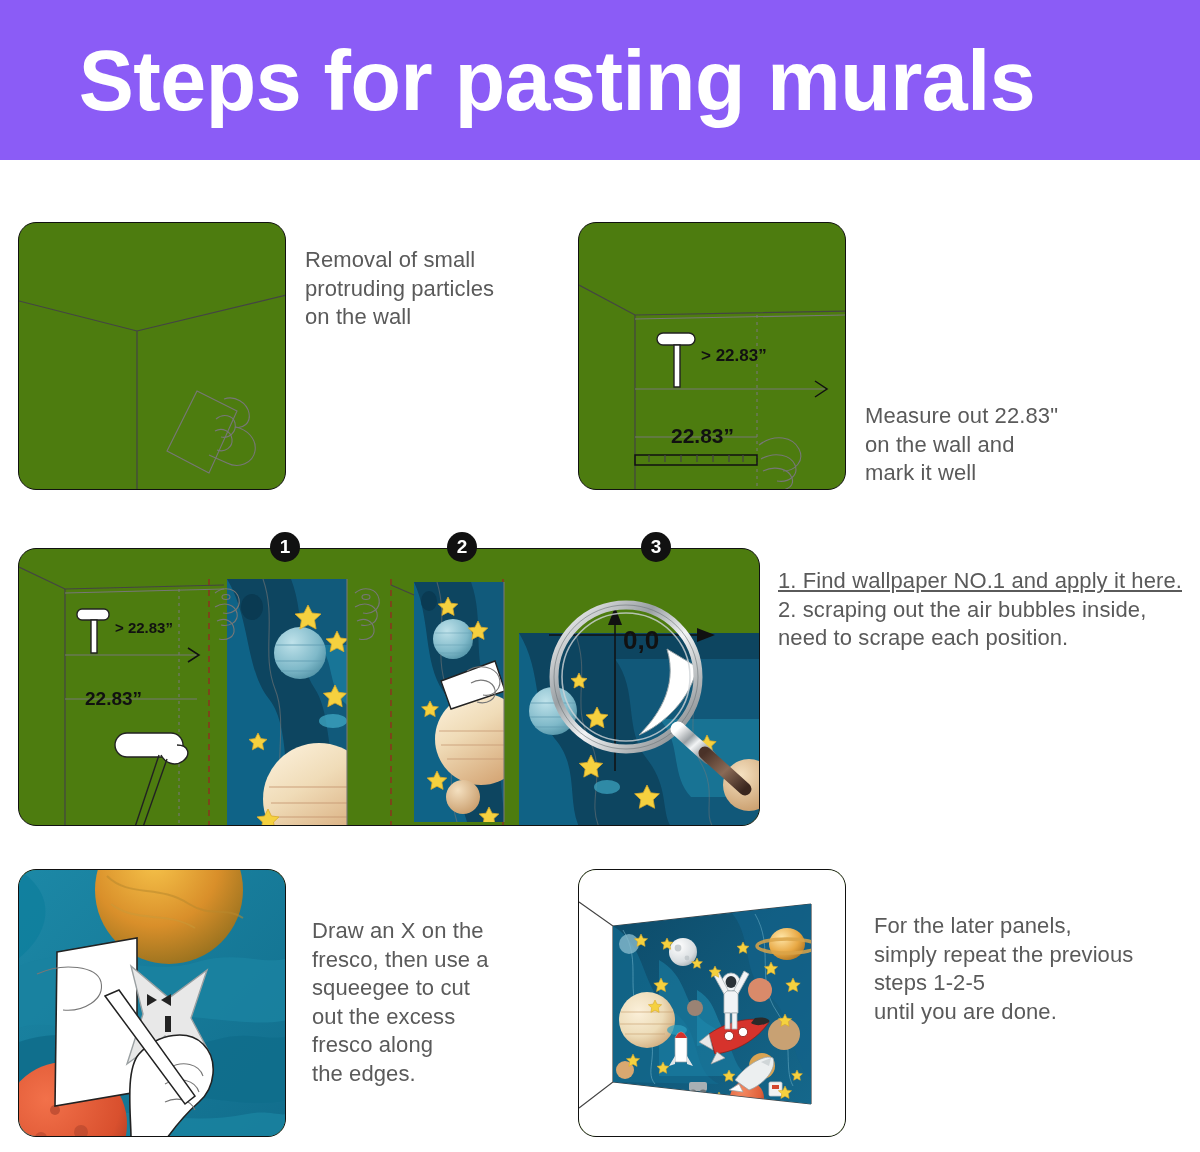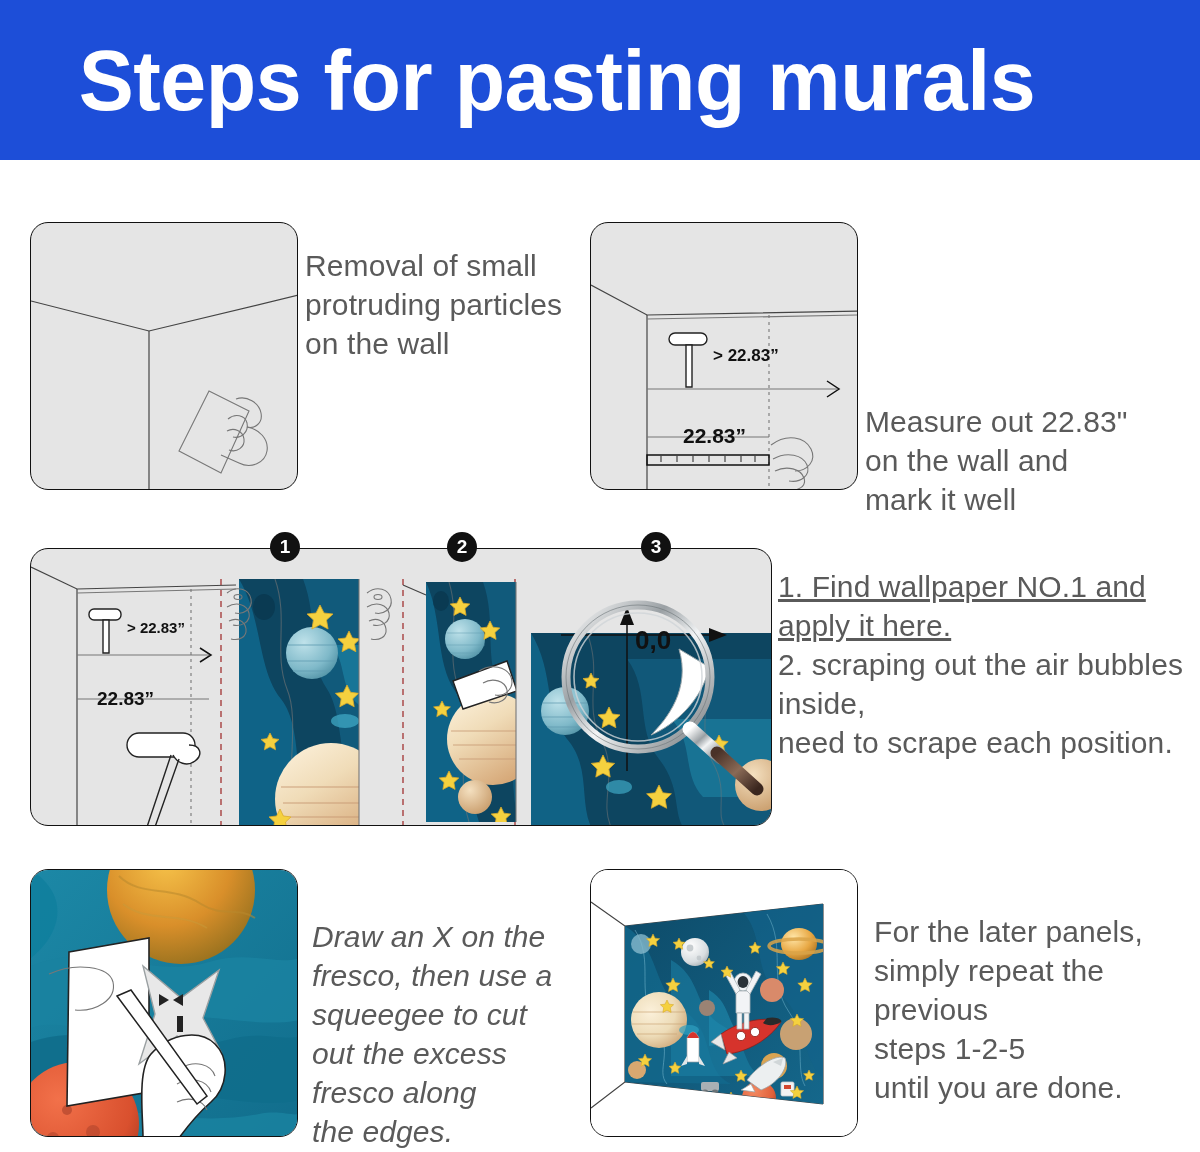--- a/index.html
+++ b/index.html
@@ -7,49 +7,48 @@
     width: 1200px; height: 1152px;
     background: #ffffff;
     font-family: "Liberation Sans", "DejaVu Sans", sans-serif;
     overflow: hidden;
   }
   #page { position: relative; width: 1200px; height: 1152px; background: #fff; }
 
   
   .header-bar {
     position: absolute; left: 0; top: 0; width: 1200px; height: 160px;
-    background: #1d4ed8;
+    background: #8b5cf6;
     display: flex; align-items: center;
   }
   .header-title {
     color: #ffffff;
     font-family: "Liberation Sans Narrow", "Liberation Sans", sans-serif;
     font-weight: 700;
     font-size: 86px;
     letter-spacing: -0.5px;
     line-height: 1;
     padding-left: 82px;
     transform: scaleX(0.96);
     transform-origin: left center;
     white-space: nowrap;
   }
 
   
   .panel {
     position: absolute;
     border: 1.6px solid #111;
     border-radius: 18px;
-    background: #e5e5e5;
+    background: #4d7c0f;
     overflow: hidden;
-    margin-left: 12px;
   }
   .cap {
     position: absolute;
     color: #5a5a5a;
-    font-size: 30px;
+    font-size: 22px;
     line-height: 1.30;
     white-space: pre-line;
     letter-spacing: 0.1px;
   }
 
   svg { display: block; }
   .ln   { stroke: #111; fill: none; stroke-width: 1.5; }
   .lnl  { stroke: #777; fill: none; stroke-width: 1.1; }
   .lnm  { stroke: #444; fill: none; stroke-width: 1.2; }
   .dash { stroke: #9b2222; fill: none; stroke-width: 1.2; stroke-dasharray: 6 5; }
@@ -351,21 +350,21 @@
 
       <g>
         <path fill="#ffffff" stroke="#222" stroke-width="1.6" d="M120 184 C140 162 170 160 184 174 C200 190 196 218 180 232 C164 246 148 268 148 268 L112 268 C112 246 106 200 120 184 Z"></path>
         <path class="lnl" d="M150 198 C164 190 180 194 184 206" stroke="#333"></path>
         <path class="lnl" d="M146 214 C160 206 176 210 180 222" stroke="#333"></path>
         <path class="lnl" d="M146 232 C158 226 172 230 176 240" stroke="#333"></path>
         <path fill="#fff" stroke="#222" stroke-width="1.5" d="M86 126 L100 120 L176 226 L166 234 Z"></path>
       </g>
     </svg>
   </div>
-  <div class="cap" style="left:312px; top:917px; width:262px;font-style:italic;">Draw an X on the
+  <div class="cap" style="left:312px; top:917px; width:262px;">Draw an X on the
 fresco, then use a
 squeegee to cut
 out the excess
 fresco along
 the edges.</div>
 
   <div class="panel" style="left:578px; top:869px; width:268px; height:268px;">
     <svg width="268" height="268" viewBox="0 0 268 268">
       <defs>
         <linearGradient id="gWall5" x1="0" y1="0" x2="1" y2="1">

